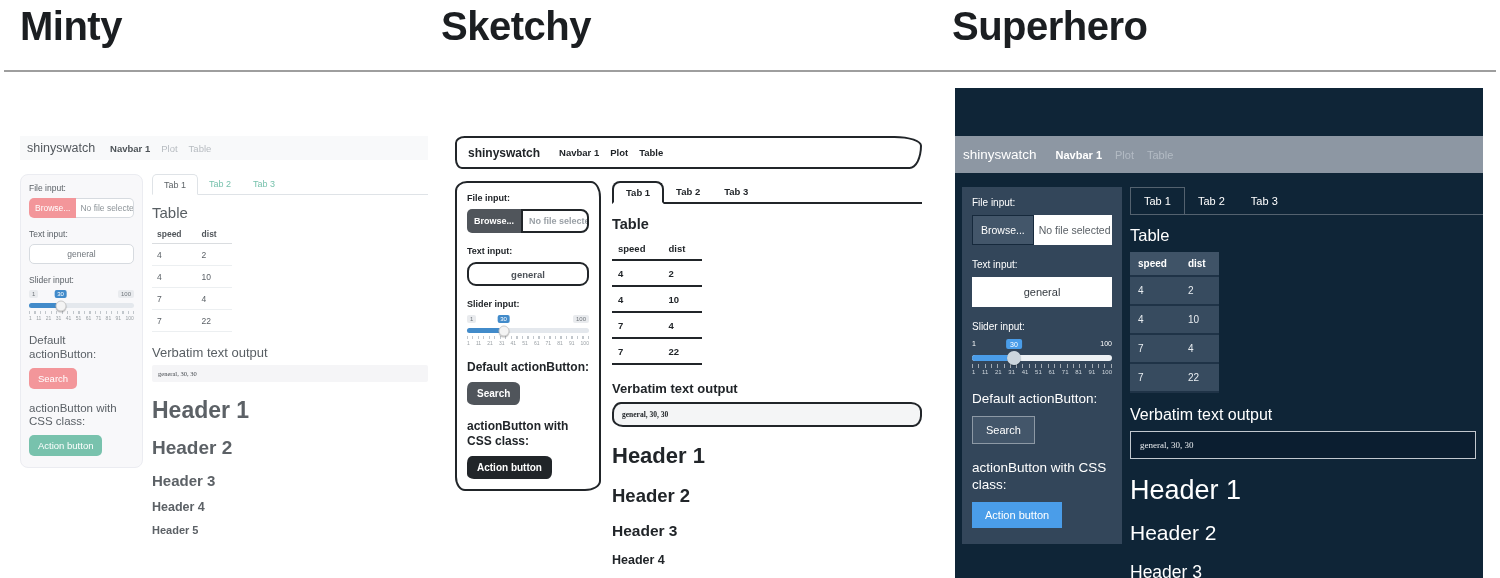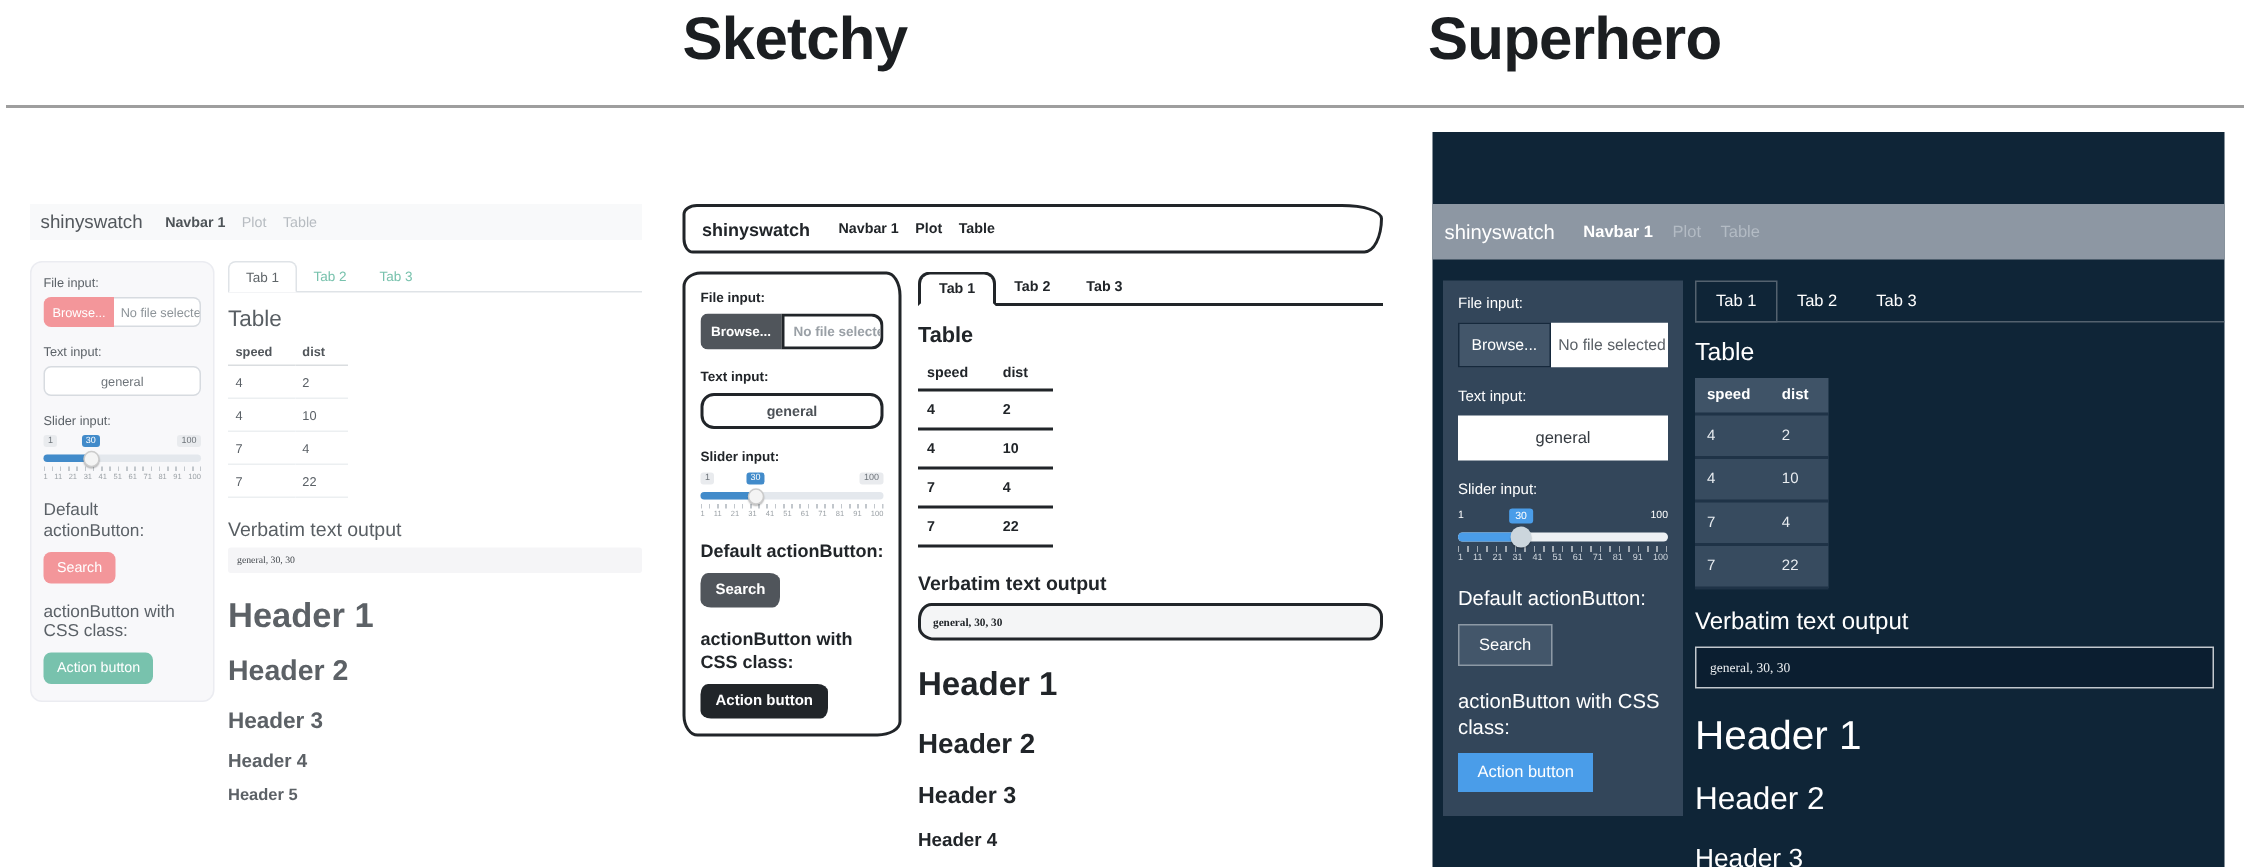--- a/index.html
+++ b/index.html
@@ -3,21 +3,21 @@
 <meta charset="utf-8">
 <style>
   html,body{margin:0;padding:0;background:#fff;}
   *{box-sizing:border-box;}
   .stage{position:relative;width:1500px;height:578px;background:#fff;overflow:hidden;
          font-family:"Liberation Sans",sans-serif;}
 
   
   .theme-title{position:absolute;top:4px;font-size:40px;font-weight:700;color:#1b1e21;letter-spacing:-0.5px;}
   .title-minty{left:20px;}
-  .title-sketchy{left:455px;}
+  .title-sketchy{left:441px;}
   .title-superhero{left:952px;}
   .page-divider{position:absolute;top:70px;left:4px;right:4px;border-top:2px solid #9e9e9e;}
 
   .panel{position:absolute;top:88px;}
   .panel-minty{left:20px;width:408px;}
   .panel-sketchy{left:455px;width:467px;}
   .panel-superhero{left:955px;width:528px;height:490px;background:var(--panel_bg,#0f2537);overflow:hidden;}
 
   .navbar{display:flex;align-items:center;margin-top:48px;}
   .body-row{display:flex;align-items:flex-start;}
@@ -149,20 +149,21 @@
   .panel-superhero .hd1{font-size:27px;margin-top:16px;}
   .panel-superhero .hd2{font-size:21px;margin-top:15px;}
   .panel-superhero .hd3{font-size:17.5px;margin-top:17px;}
   .panel-superhero .hd4{font-size:14.5px;margin-top:14px;}
 </style>
 </head>
 <body>
 
 <div class="stage" style="--slider-accent: #428bca;">
 
+  <div class="theme-title title-minty">Minty</div>
   <div class="theme-title title-sketchy">Sketchy</div>
   <div class="theme-title title-superhero">Superhero</div>
   <div class="page-divider"></div>
 
   <section class="panel panel-minty" style="--primary: #78c2ad; --secondary: #f3969a; --navbar_bg: #f8f9fa; --panel_bg: #ffffff; --text: #5b6167;">
     <div class="navbar">
       <span class="brand">shinyswatch</span>
       <span class="nav-active">Navbar 1</span>
       <span class="nav-muted">Plot</span>
       <span class="nav-muted">Table</span>

